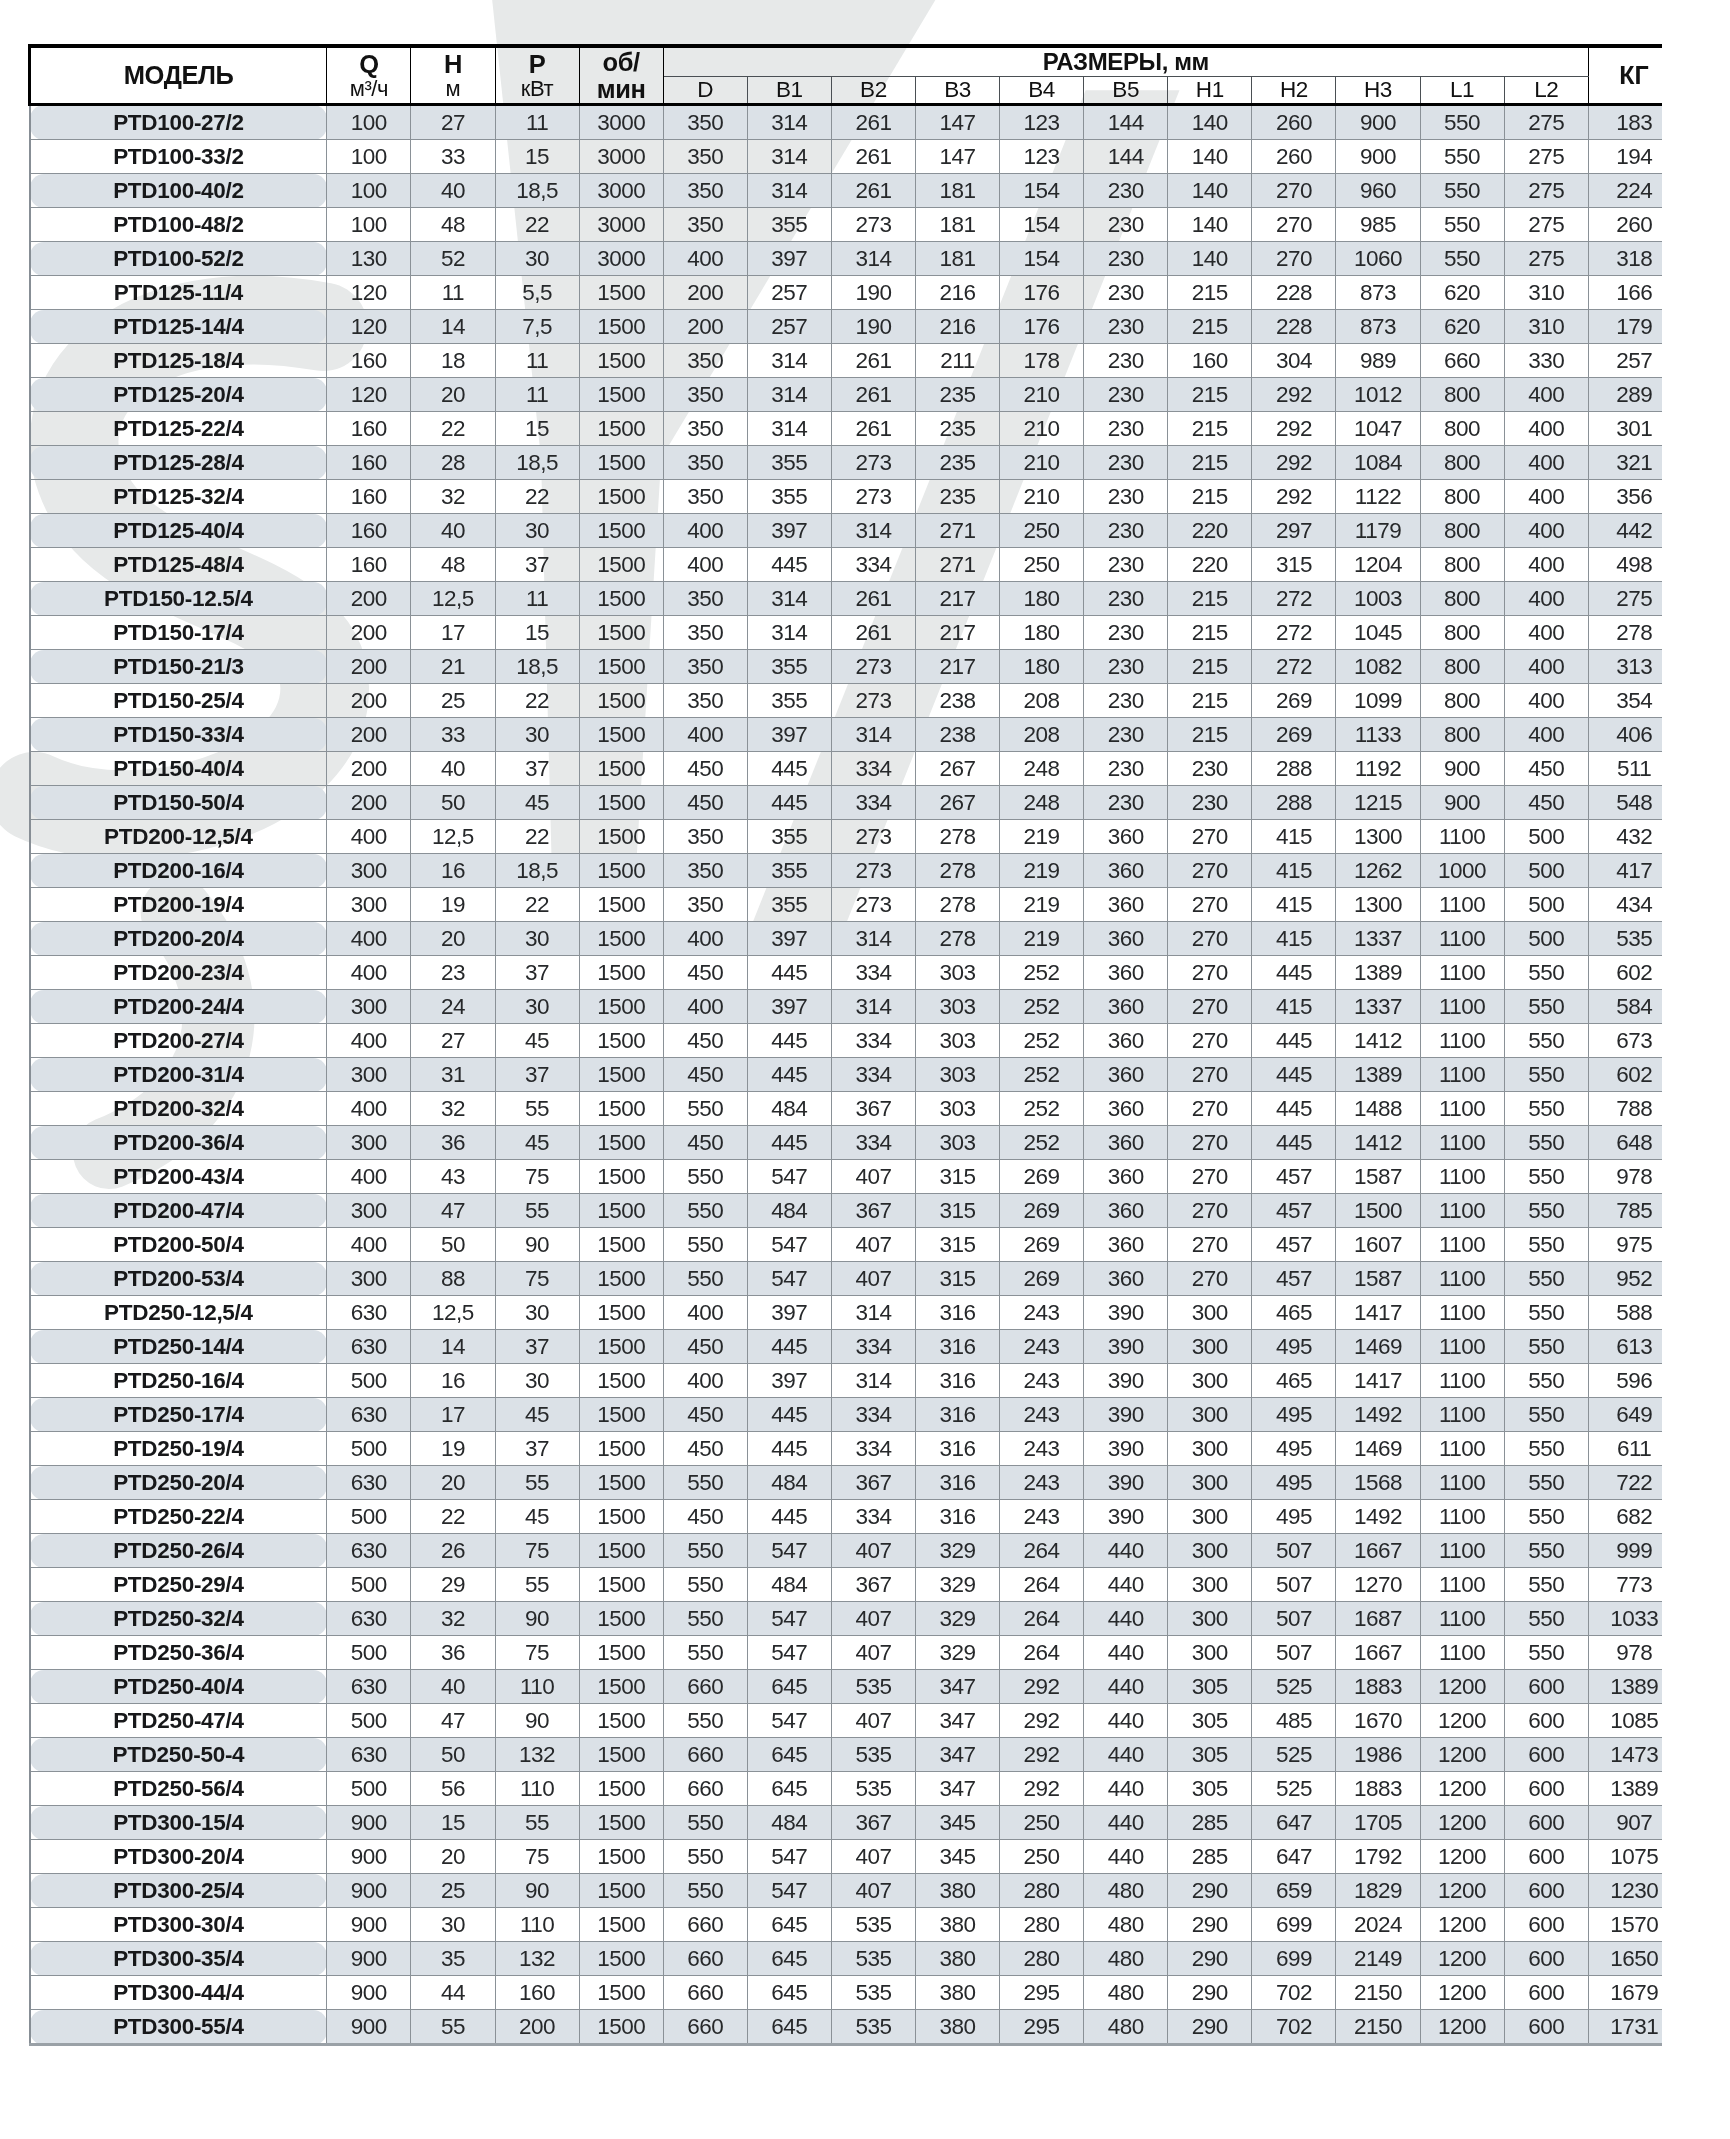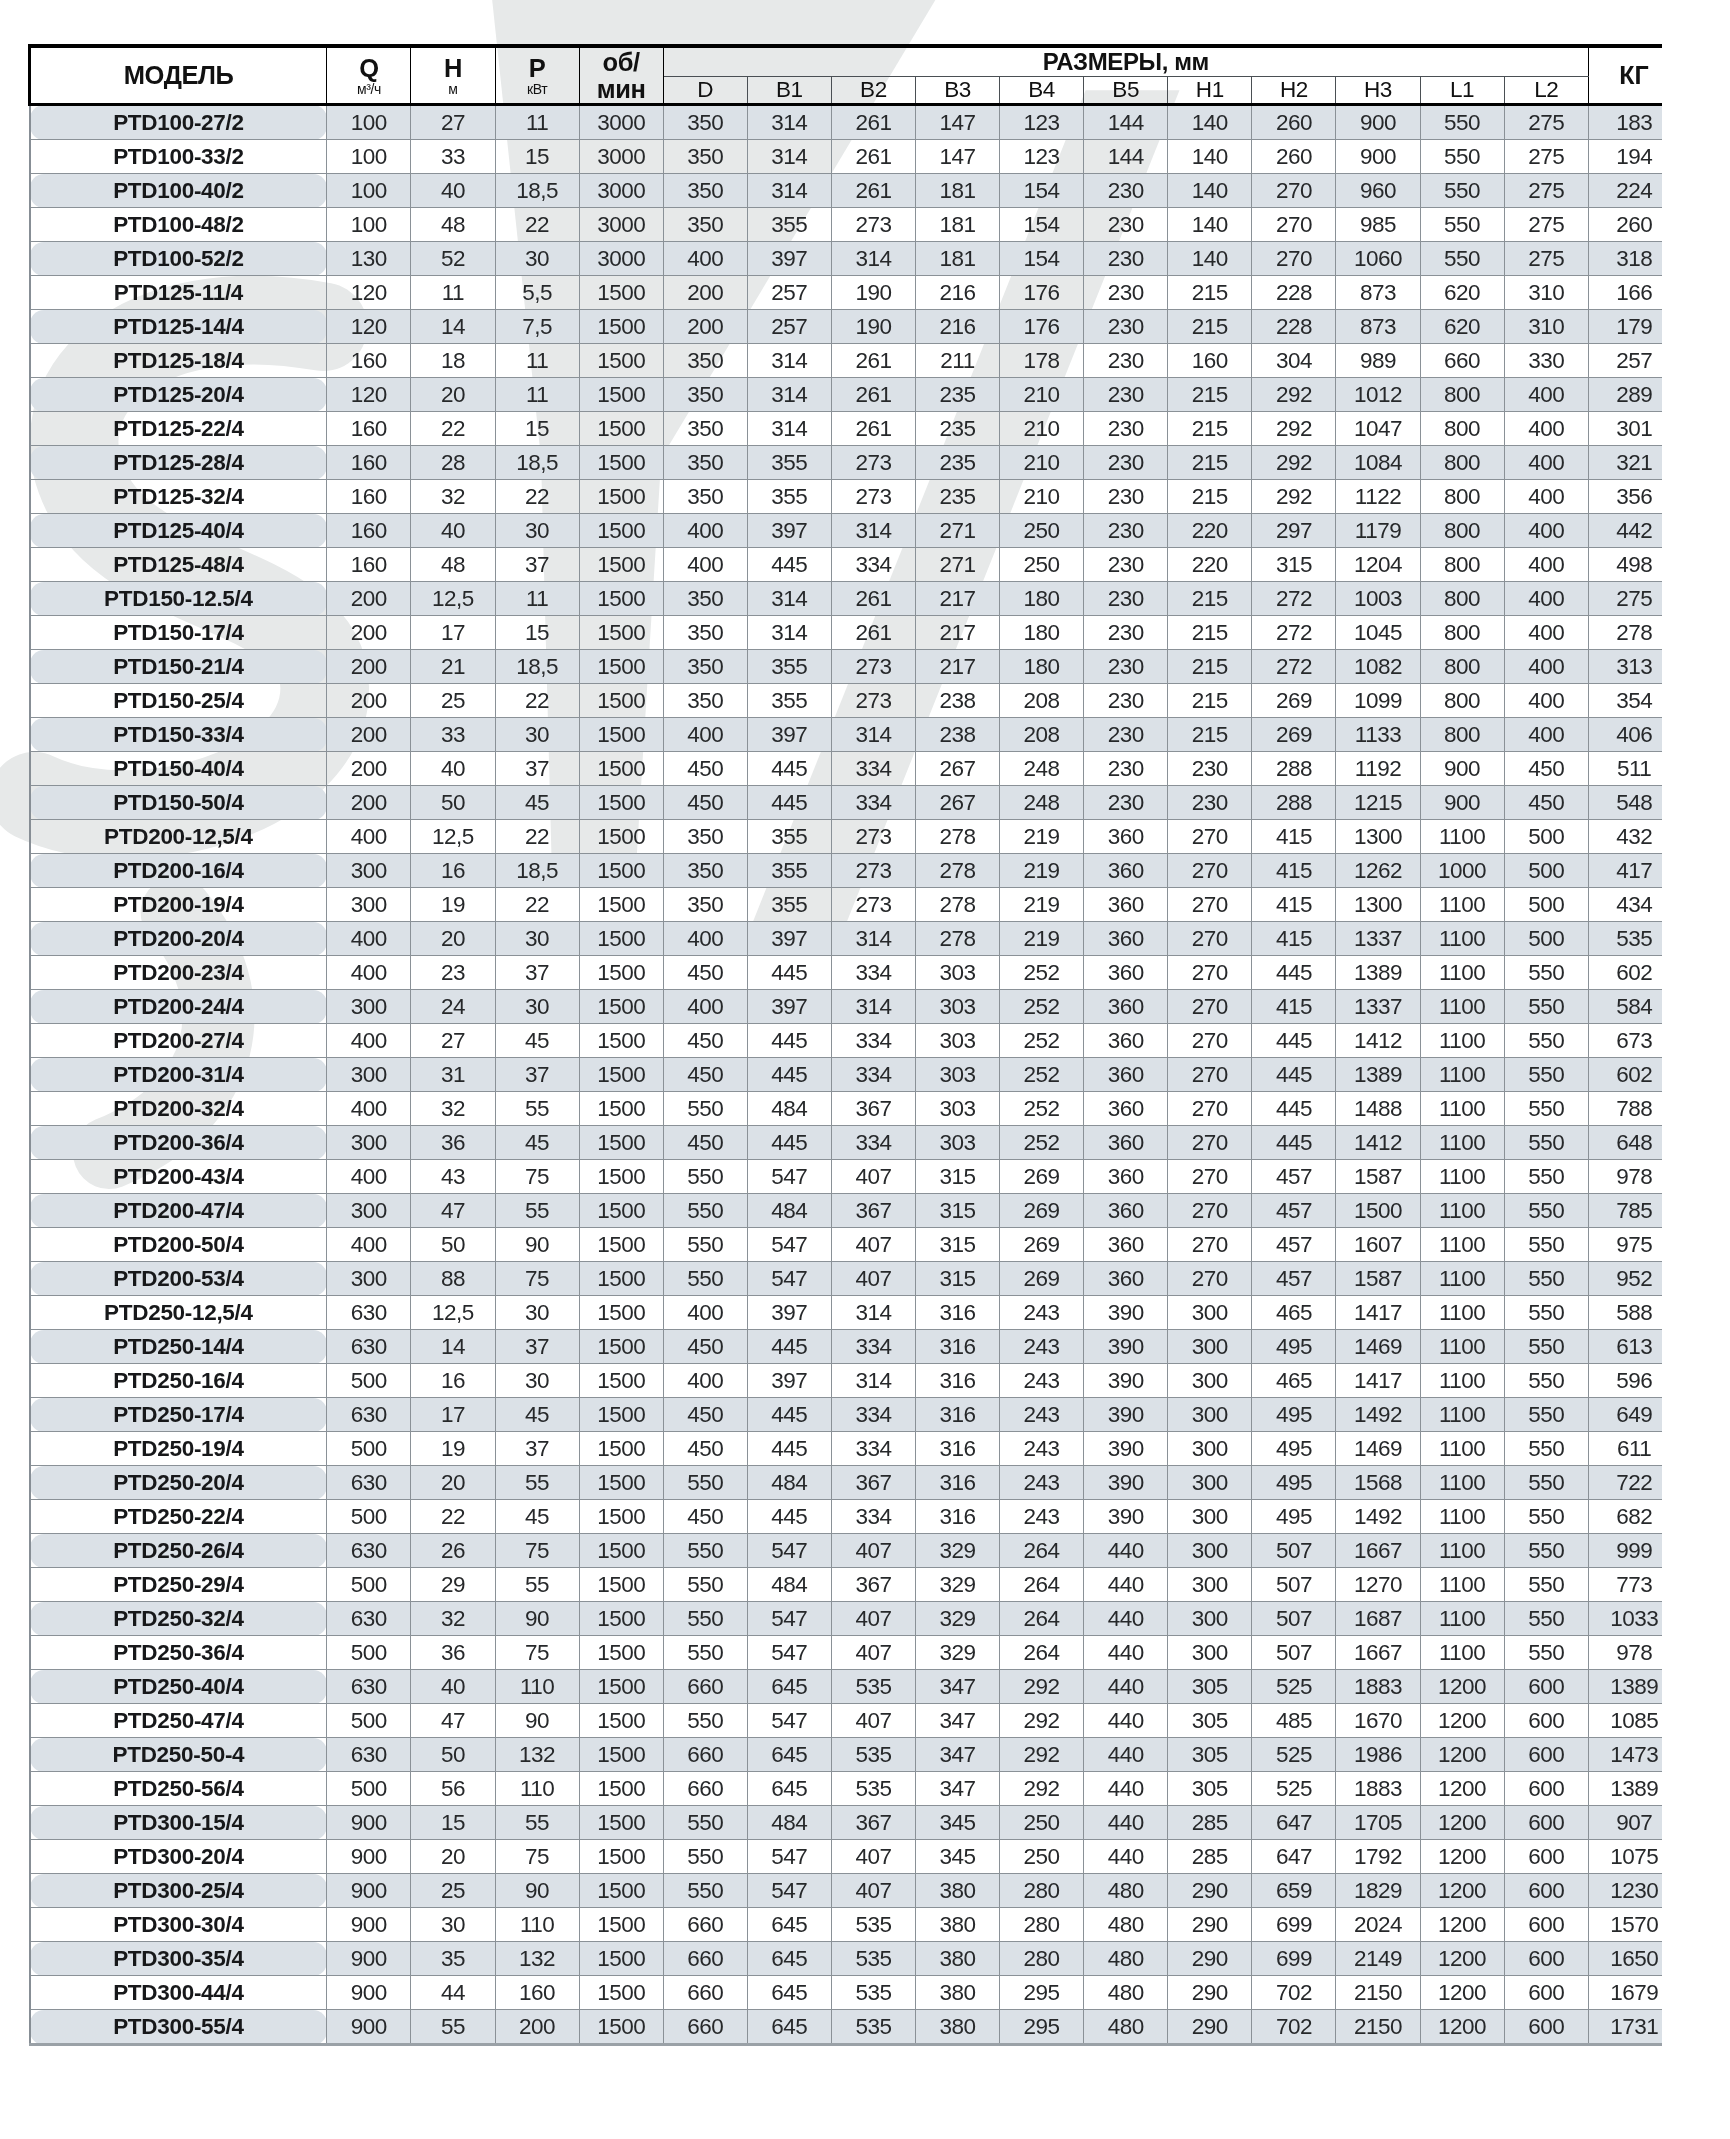--- a/index.html
+++ b/index.html
@@ -33,21 +33,21 @@
   thead th.outer-l{border-left:3.8px solid var(--border-dark,#000);}
   thead th.outer-r{border-right:3px solid var(--border-dark,#000);}
   thead th.hd-bottom{border-bottom:3.8px solid var(--border-dark,#000);}
   tr.hrow1{height:30px;}
   tr.hrow2{height:28px;}
   .model-hd{font-size:25.5px;letter-spacing:-0.4px;}
   .kg-hd{font-size:25px;}
   .dims-hd{font-size:24px;border-bottom:1.5px solid #4a4f54 !important;letter-spacing:-0.4px;}
   .stack{display:flex;flex-direction:column;align-items:center;justify-content:center;line-height:1.05;}
   .hl{font-size:25.5px;font-weight:bold;letter-spacing:-0.4px;}
-  .hu{font-size:14px;font-weight:normal;letter-spacing:-0.4px;}
+  .hu{font-size:22px;font-weight:normal;letter-spacing:-0.4px;}
   thead tr.hrow2 th.sub{
     font-weight:normal;font-size:22.5px;letter-spacing:-0.4px;
     border:1.5px solid #4a4f54;border-bottom:3.8px solid var(--border-dark,#000);
   }
 
   
   tbody td{
     height:33px;padding:0;
     border:1.5px solid var(--border-gray,#8a9197);
     text-align:center;vertical-align:middle;
@@ -440,21 +440,21 @@
           <td>180</td>
           <td>230</td>
           <td>215</td>
           <td>272</td>
           <td>1045</td>
           <td>800</td>
           <td>400</td>
           <td>278</td>
         </tr>
         <tr class="shaded">
-          <td class="model">PTD150-21/4</td>
+          <td class="model">PTD150-21/3</td>
           <td>200</td>
           <td>21</td>
           <td>18,5</td>
           <td>1500</td>
           <td>350</td>
           <td>355</td>
           <td>273</td>
           <td>217</td>
           <td>180</td>
           <td>230</td>

